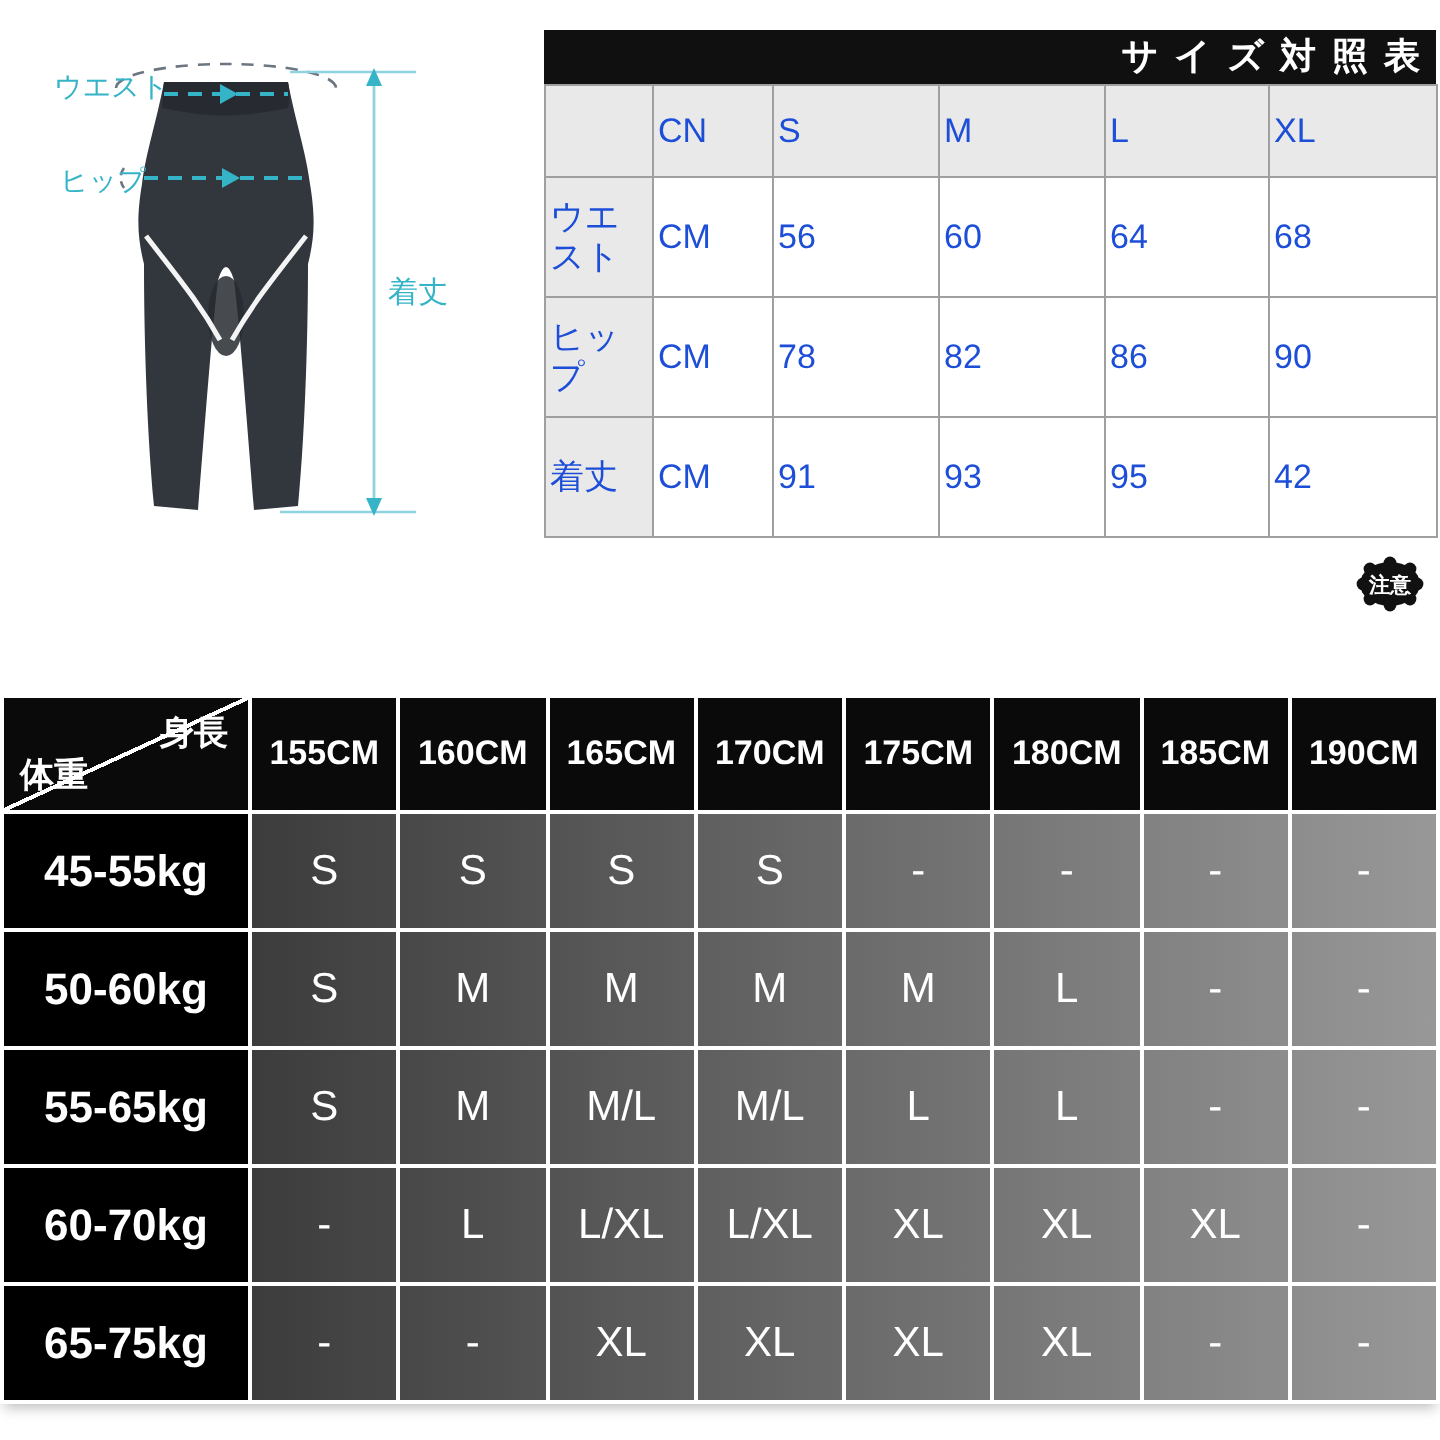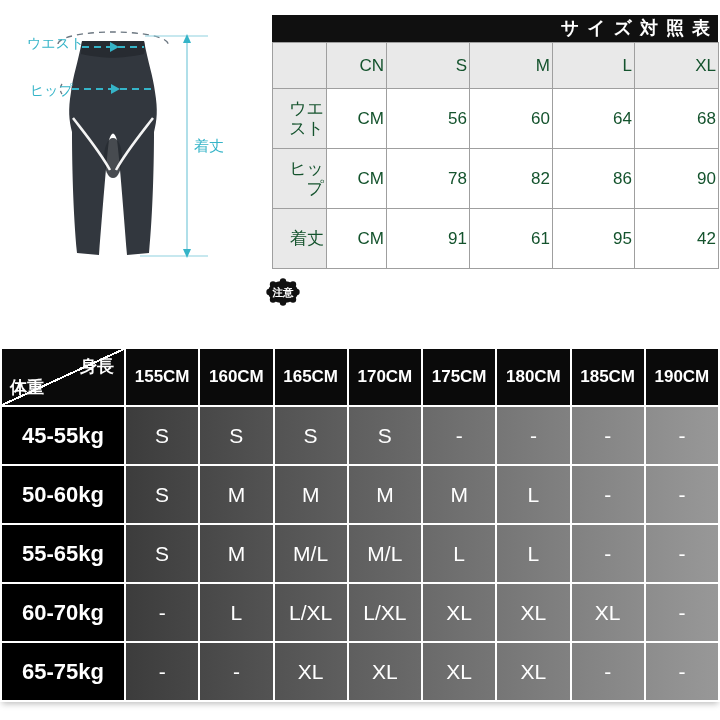--- a/index.html
+++ b/index.html
@@ -9,30 +9,30 @@
 
   
   .illu { position:absolute; left:0; top:2; width:262px; height:300px; }
 
   
   .size-panel { position:absolute; left:272px; top:15px; width:446px; }
   .size-title { height:27px; background:#101010; color:#fff; text-align:right;
                 font-size:18px; font-weight:bold; letter-spacing:8px;
                 line-height:27px; }
   table.size-table { width:446px; border-collapse:collapse; table-layout:fixed; }
-  table.size-table td { border:1px solid #9f9f9f; text-align:right;
-                        font-size:17px; color:#14532d; background:#fff;
+  table.size-table td { border:1px solid #9f9f9f; text-align:left;
+                        font-size:17px; color:#1d4ed8; background:#fff;
                         line-height:1.15; padding:2px; }
   table.size-table tr:first-child td { height:46px; background:#e9e9e9; }
   table.size-table td:first-child { background:#e9e9e9; }
   table.size-table tr:not(:first-child) td { height:60px; }
 
   
   .note-row { position:absolute; left:264px; top:277px; width:456px; height:32px;
-              display:flex; align-items:flex-start; }
+              display:flex; align-items:flex-end;flex-direction:column; }
   .note-badge { flex:0 0 auto; margin-right:6px; }
   .note-text { font-size:14.5px; color:#2b2b2b; letter-spacing:.3px; white-space:nowrap; }
 
   
   table.fit-table { position:absolute; left:0; top:347px; width:720px;
                     border-collapse:collapse; table-layout:fixed;
                     box-shadow:0 4px 6px -2px rgba(0,0,0,.25);padding-left:46px; }
   table.fit-table col.wcol { width:124px; }
   table.fit-table th, table.fit-table td { border:2px solid #fff; text-align:center; color:#fff; }
   table.fit-table thead th { background:#0a0a0a; height:58px; font-size:17px; font-weight:bold; }
@@ -124,21 +124,21 @@
             <td>CM</td>
             <td>78</td>
             <td>82</td>
             <td>86</td>
             <td>90</td>
           </tr>
         <tr>
             <td>着丈</td>
             <td>CM</td>
             <td>91</td>
-            <td>61</td>
+            <td>93</td>
             <td>95</td>
             <td>42</td>
           </tr>
       </tbody>
     </table>
   </div>
 
   <div class="note-row">
     <svg class="note-badge" width="38" height="30" viewBox="0 0 38 30">
       <g fill="#111">

